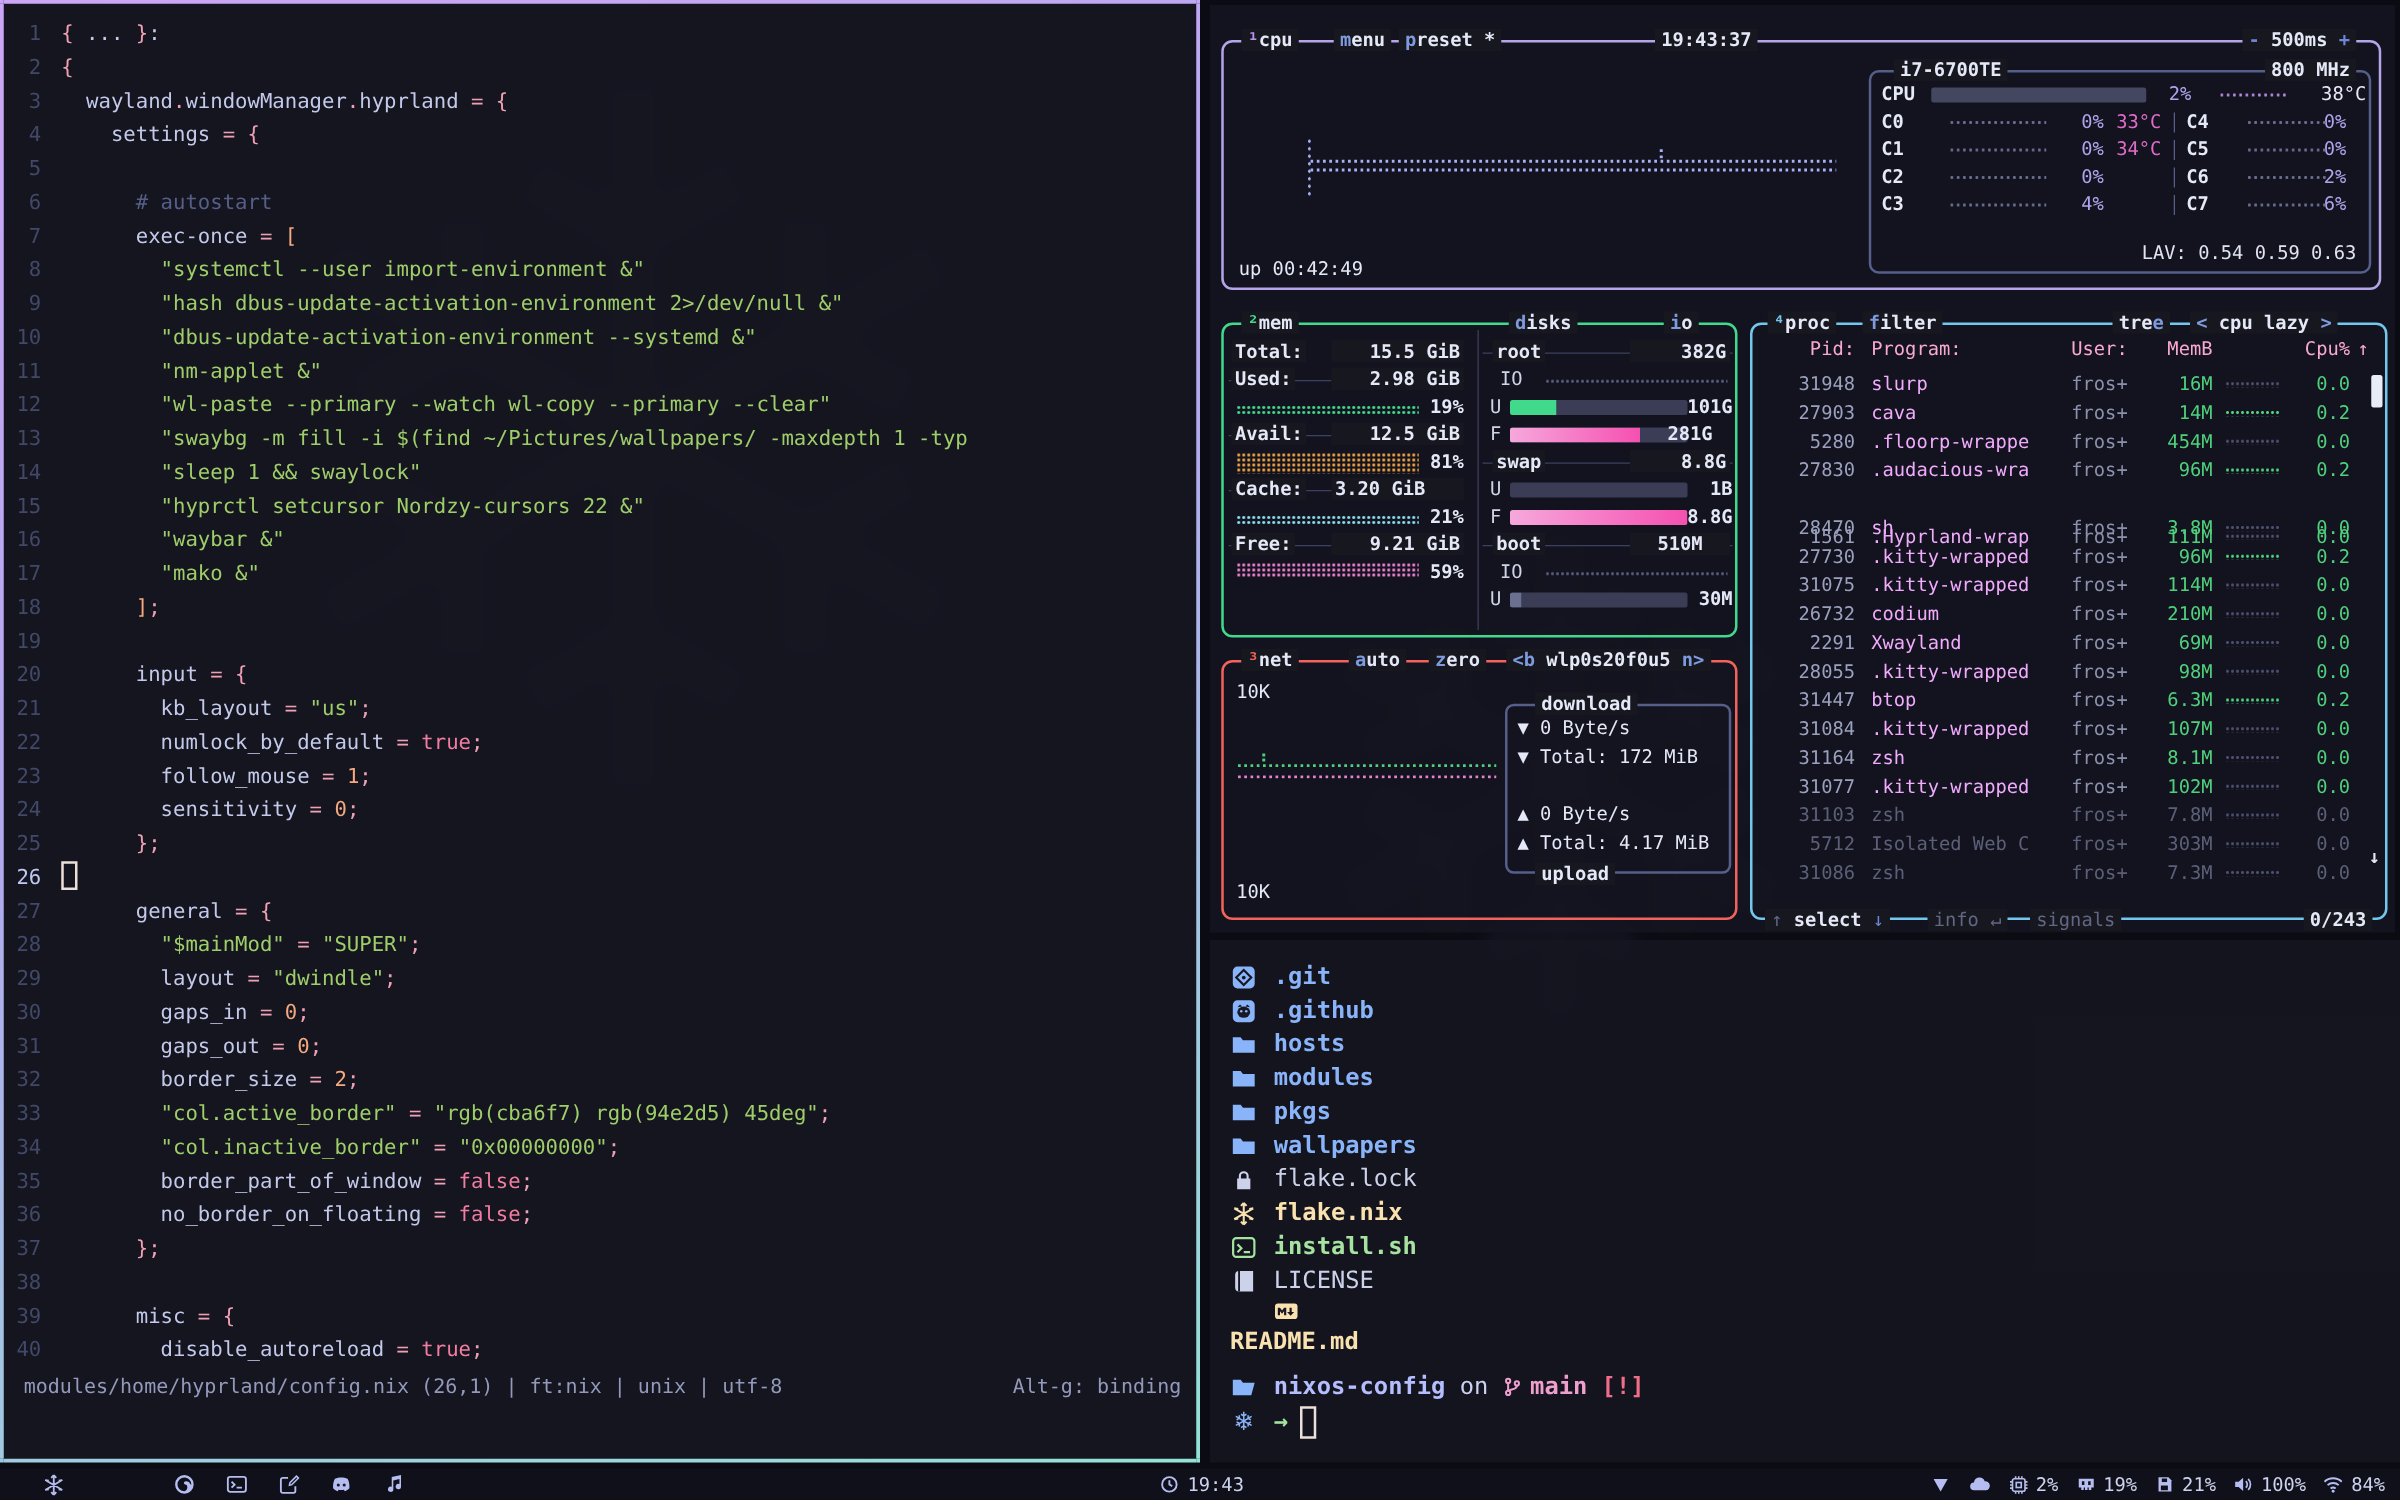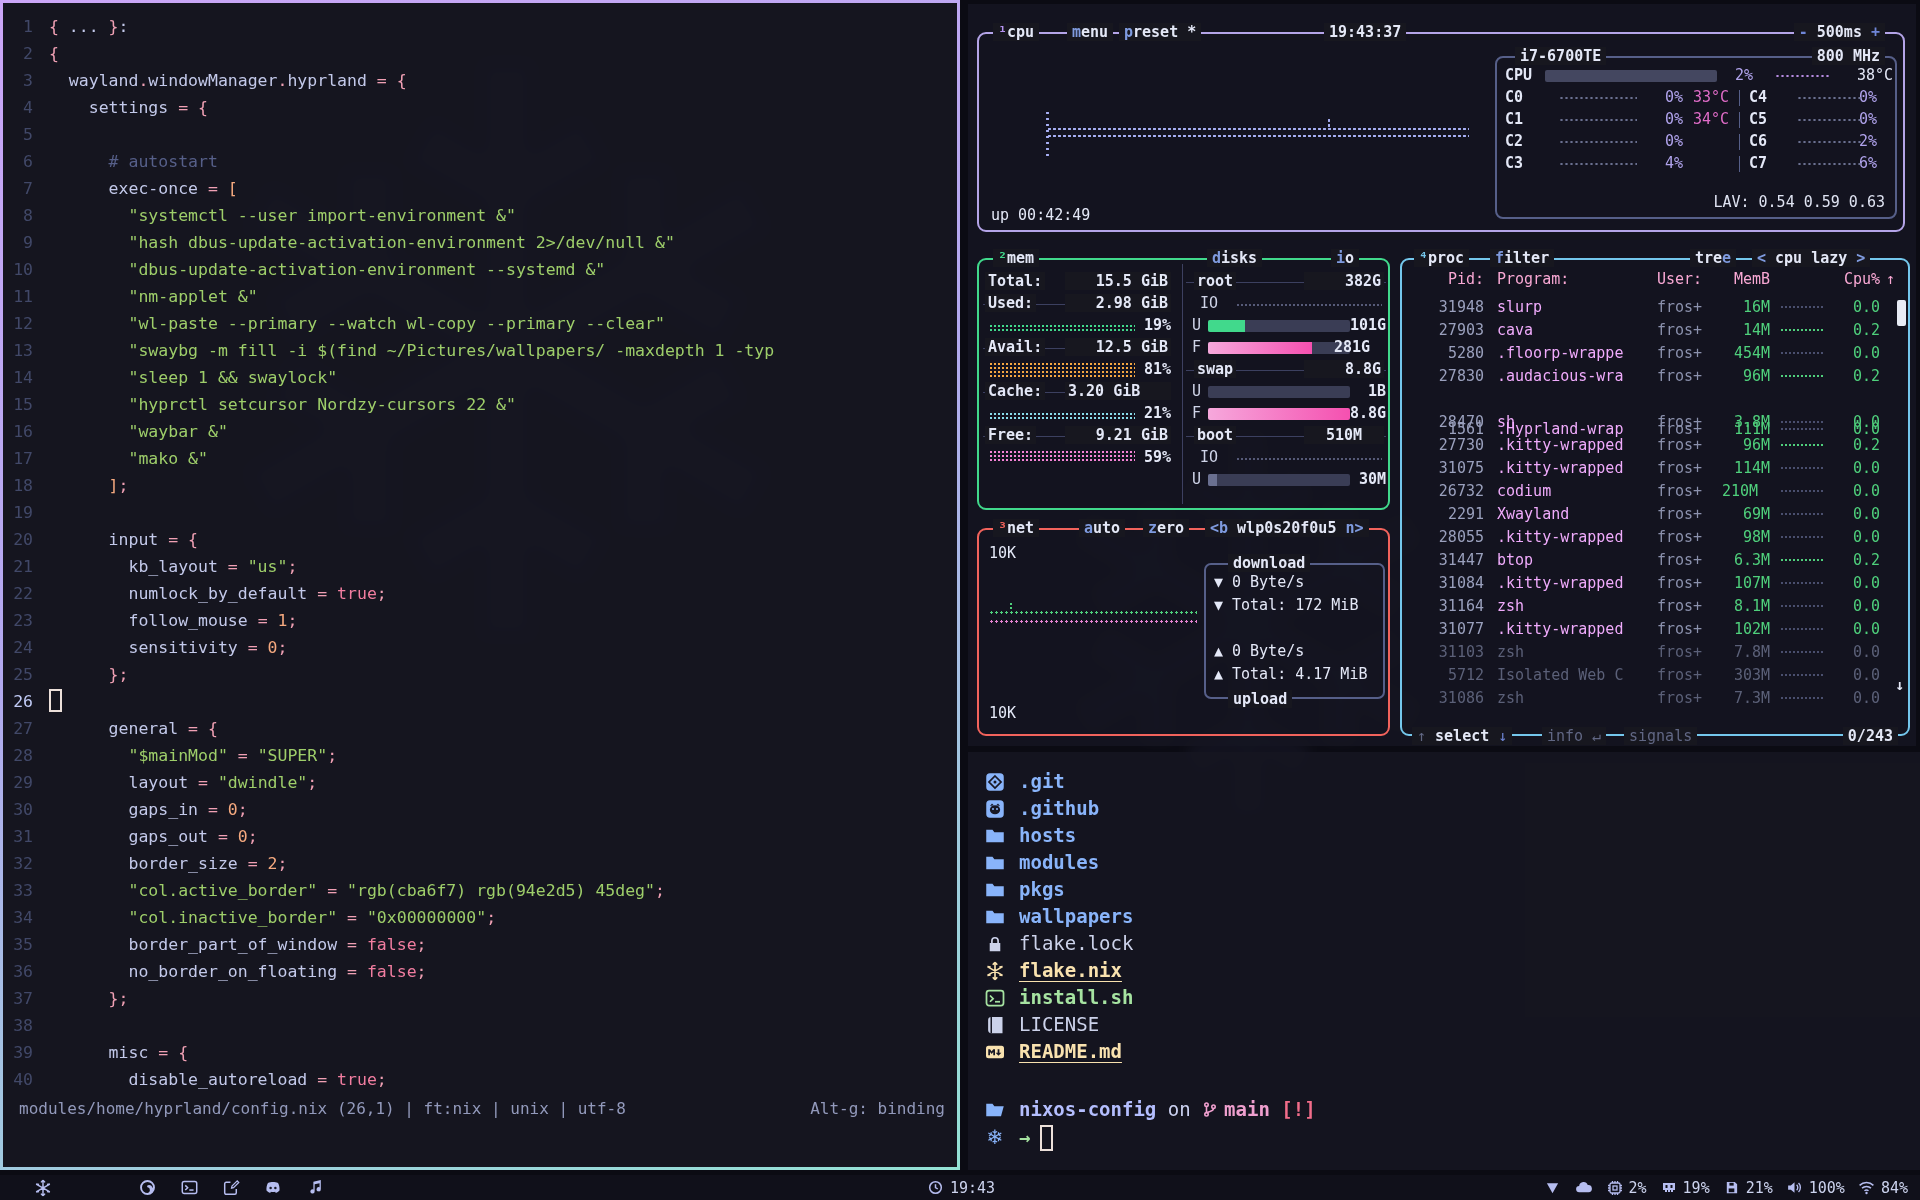--- a/index.html
+++ b/index.html
@@ -49,21 +49,21 @@
   .chip { background:#17171f; padding:0 3px; }
   .procrow { position:absolute; height:23px; line-height:23px; width:100%; }
   .procrow span { position:absolute; }
   .pr-pid{color:#9aa0bd} .pr-prog{color:#f0abfc} .pr-user{color:#8b91ad} .pr-val{color:#4fd07c}
   .procrow.dim span { color:#5b6078 !important; }
   
   .frow { position:absolute; height:27px; line-height:27px; font-size:19px; font-weight:600;
     display:flex; align-items:center; left:16px; }
   .ficon { width:22px; height:22px; margin-right:13px; flex:none; display:flex; align-items:center; justify-content:center; }
   .f-blue{color:#89b4fa} .f-plain{color:#ccd2ea;font-weight:500} .f-yellow{color:#f9e2af} .f-green{color:#a6e3a1}
-  .f-ul{text-decoration:underline; text-underline-offset:4px;}
+  .f-ul{text-underline-offset:4px;}
   
   .taskbar { position:absolute; left:0; top:1175px; width:1920px; height:25px; background:#10101a;
     display:flex; align-items:center; font-size:15px; color:#ccd3ee; }
   .tb-left { position:absolute; left:34px; display:flex; align-items:center; gap:24px; }
   .tb-center { position:absolute; left:926px; display:flex; align-items:center; gap:6px; }
   .tb-right { position:absolute; right:12px; display:flex; align-items:center; gap:13px; }
   .tbi { width:18px; height:18px; display:flex; align-items:center; justify-content:center; color:#b6bdf0; }
   .tb-item { display:flex; align-items:center; gap:5px; }
   svg { display:block; }
 </style>
@@ -525,21 +525,21 @@
     <span class="pr-prog" style="left:95px">.kitty-wrapped</span>
     <span class="pr-user" style="left:255px">fros+</span>
     <span class="pr-val" style="left:308px;width:60px;text-align:right">114M</span>
     <span class="pr-val" style="left:428px;width:50px;text-align:right">0.0</span>
             <div class="dots" style="left: 378px; top: 9px; width: 44px; height: 5px; background-image: radial-gradient(circle, rgb(74, 79, 110) 1px, transparent 1.3px); background-size: 4px 4px;"></div>
           </div>
           <div class="procrow" style="top: 220px;">
             <span class="pr-pid" style="left:0;width:82px;text-align:right">26732</span>
     <span class="pr-prog" style="left:95px">codium</span>
     <span class="pr-user" style="left:255px">fros+</span>
-    <span class="pr-val" style="left:308px;width:60px;text-align:center">210M</span>
+    <span class="pr-val" style="left:308px;width:60px;text-align:right">210M</span>
     <span class="pr-val" style="left:428px;width:50px;text-align:right">0.0</span>
             <div class="dots" style="left: 378px; top: 9px; width: 44px; height: 5px; background-image: radial-gradient(circle, rgb(74, 79, 110) 1px, transparent 1.3px); background-size: 4px 4px;"></div>
           </div>
           <div class="procrow" style="top: 243px;">
             <span class="pr-pid" style="left:0;width:82px;text-align:right">2291</span>
     <span class="pr-prog" style="left:95px">Xwayland</span>
     <span class="pr-user" style="left:255px">fros+</span>
     <span class="pr-val" style="left:308px;width:60px;text-align:right">69M</span>
     <span class="pr-val" style="left:428px;width:50px;text-align:right">0.0</span>
             <div class="dots" style="left: 378px; top: 9px; width: 44px; height: 5px; background-image: radial-gradient(circle, rgb(74, 79, 110) 1px, transparent 1.3px); background-size: 4px 4px;"></div>
@@ -704,21 +704,21 @@
         </div>
         <div class="frow" style="top: 259px;">
           <span class="ficon f-plain">
             <svg width="20" height="20" viewBox="0 0 16 16" fill="currentColor">
               <path d="M5 1.5h9v13H5a2.5 2.5 0 01-2.5-2.5V4A2.5 2.5 0 015 1.5z"></path>
               <path d="M5 1.5v13" stroke="#181825" stroke-width="1.2"></path>
             </svg>
           </span>
           <span class="f-plain">LICENSE</span>
         </div>
-        <div class="frow" style="top: 286px;">
+        <div class="frow" style="top: 286px; flex-direction: column;">
           <span class="ficon f-yellow">
             <svg width="20" height="20" viewBox="0 0 16 16">
               <rect x="0.8" y="3" width="14.4" height="10" rx="2" fill="currentColor"></rect>
               <path d="M2.6 10.5V5.8h1.4l1.3 1.7 1.3-1.7H8v4.7H6.6V8l-1.3 1.6L4 8v2.5z" fill="#181825"></path>
               <path d="M11.5 5.8v2.7h1.6l-2.3 2.4-2.3-2.4h1.6V5.8z" fill="#181825"></path>
             </svg>
           </span>
           <span class="f-yellow f-ul">README.md</span>
         </div>
       </div>

